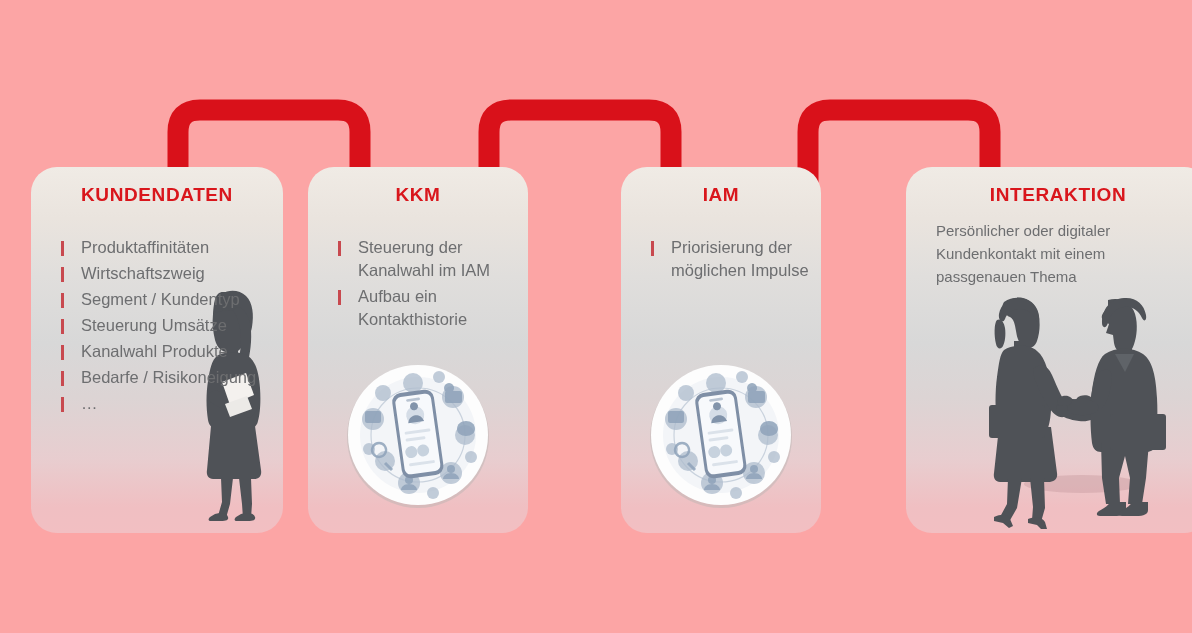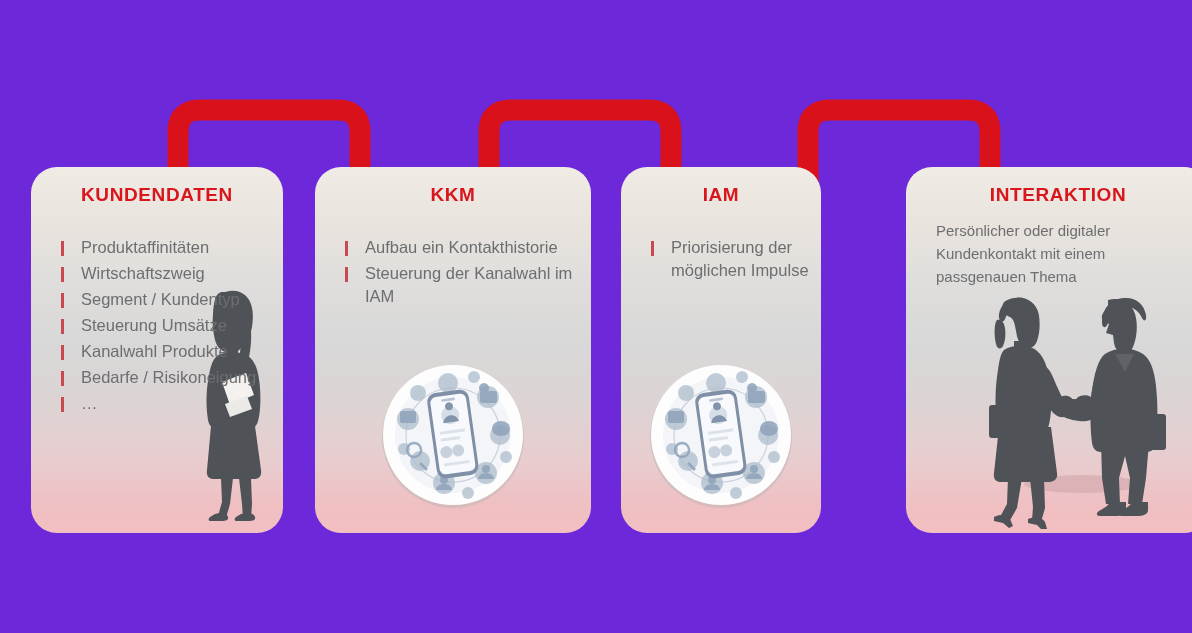--- a/index.html
+++ b/index.html
@@ -11,21 +11,21 @@
     width: 1192px;
     height: 633px;
     overflow: hidden;
     font-family: "Liberation Sans", sans-serif;
   }
 
   #stage {
     position: relative;
     width: 1192px;
     height: 633px;
-    background: #6d28d9;
+    background: #fca5a5;
   }
 
   
   .arrow-layer {
     position: absolute;
     left: 0;
     top: 0;
     width: 1192px;
     height: 633px;
     pointer-events: none;
@@ -42,21 +42,21 @@
         #f0ebe5 0%,
         #eae4de 14%,
         #e0dedc 30%,
         #d8d8d8 48%,
         #dcd4d4 63%,
         #e8cdcf 80%,
         #f0bfc2 93%,
         #f2bfc2 100%);
   }
   .card-1 { left: 31px;  width: 252px; }
-  .card-2 { left: 315px; width: 276px; }
+  .card-2 { left: 308px; width: 220px; }
   .card-3 { left: 621px; width: 200px; }
   .card-4 { left: 906px; width: 304px; }
 
   .card-title {
     position: absolute;
     top: 17px;
     left: 0;
     width: 100%;
     text-align: center;
     color: #d9161c;
@@ -273,25 +273,25 @@
         <circle cx="82" cy="94" r="6" fill="#c7d2de"></circle>
         <rect x="66" y="105" width="26" height="3" rx="1.5" fill="#dbe2ea"></rect>
       </g>
     </svg>
 
     <div class="card-title">KKM</div>
 
     <ul class="bullets">
       <li class="bullet-item">
         <span class="bullet-mark"></span>
+        <span>Steuerung der Kanalwahl im IAM</span>
+      </li>
+      <li class="bullet-item">
+        <span class="bullet-mark"></span>
         <span>Aufbau ein Kontakthistorie</span>
-      </li>
-      <li class="bullet-item">
-        <span class="bullet-mark"></span>
-        <span>Steuerung der Kanalwahl im IAM</span>
       </li>
     </ul>
   </div>
 
   <div class="card card-3">
 
     <svg class="art art-badge" viewBox="0 0 158 158">
       <circle cx="79" cy="80" r="71" fill="#b9b4b2" opacity="0.45"></circle>
       <circle cx="79" cy="78" r="70" fill="#fdfdfd"></circle>
       <circle cx="79" cy="78" r="58" fill="#f3f5f8"></circle>

